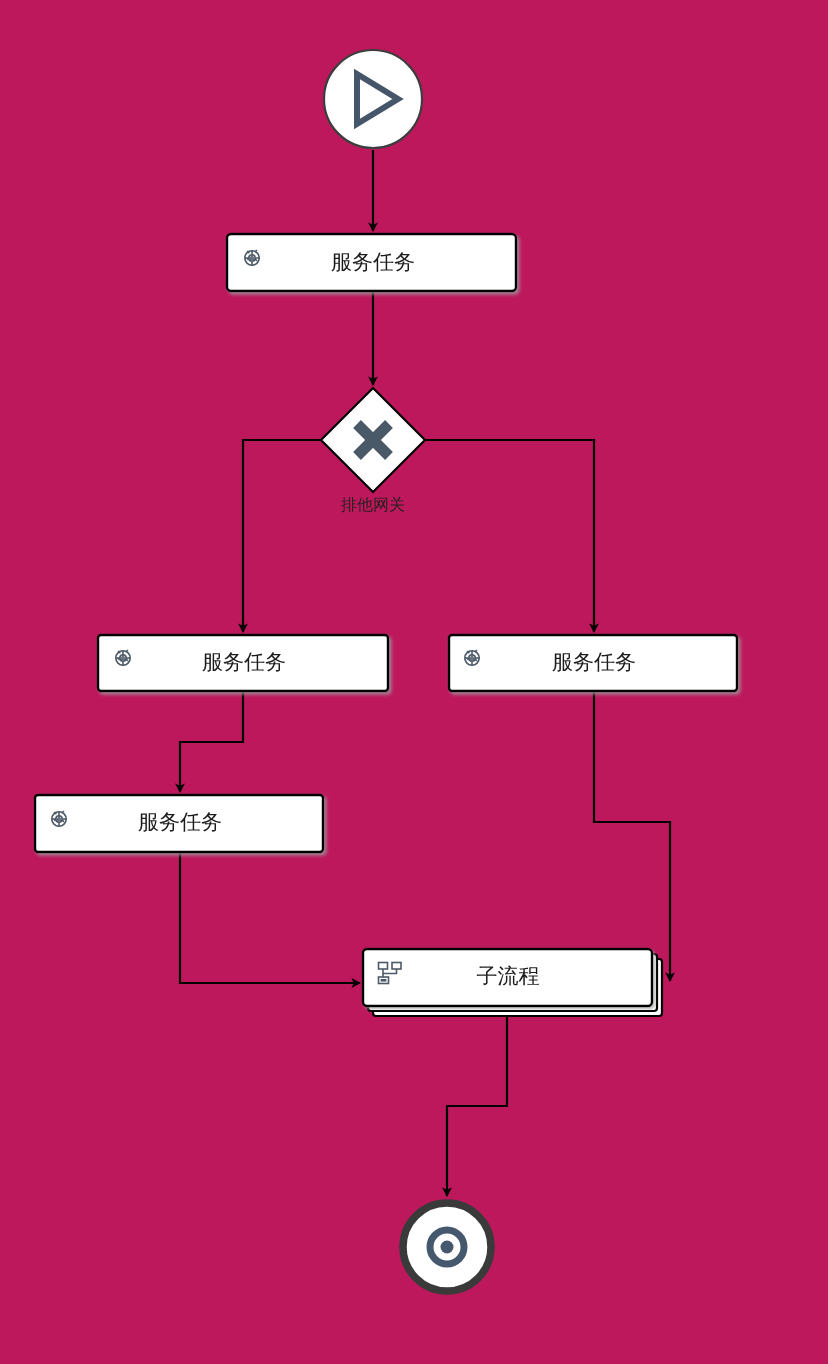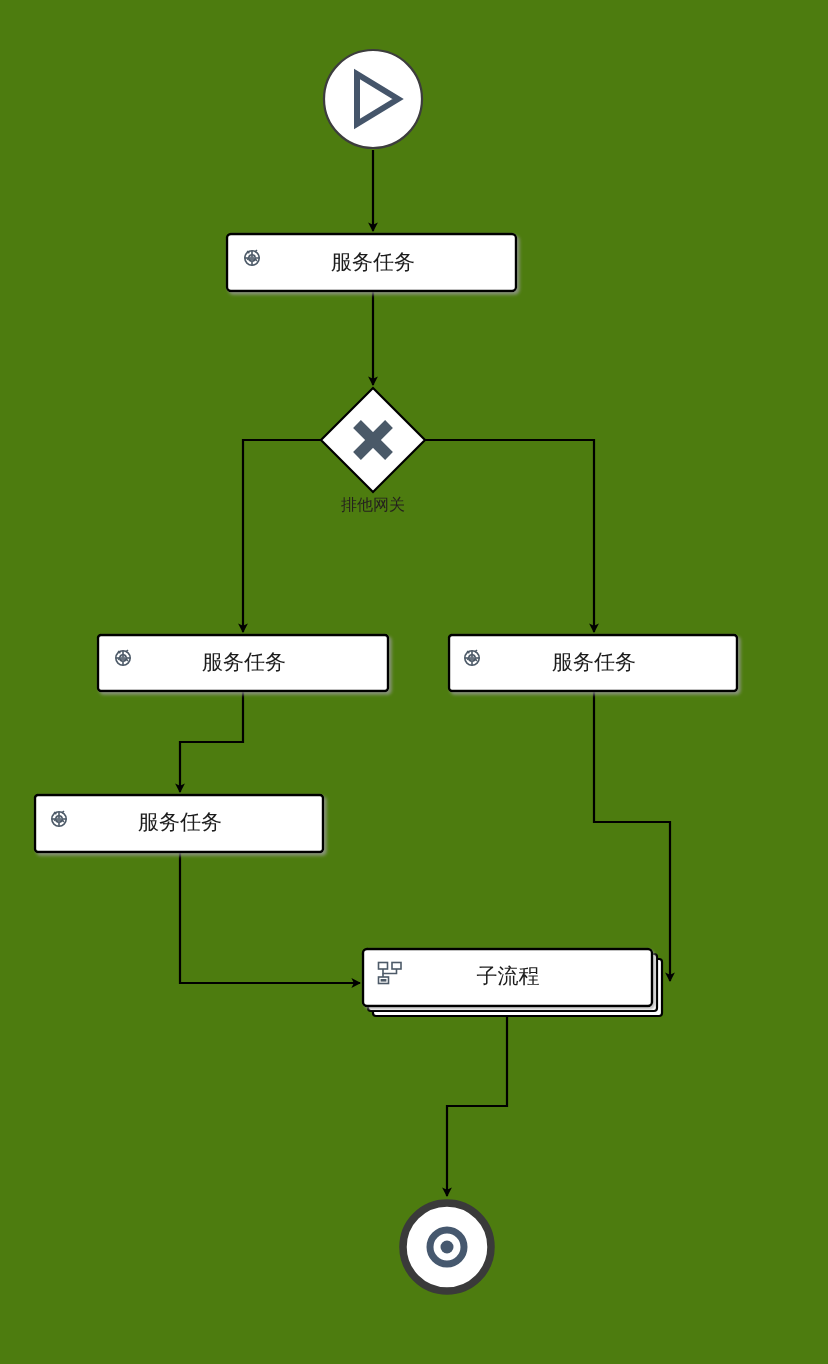--- a/index.html
+++ b/index.html
@@ -10,21 +10,21 @@
   body {
     width: 828px;
     height: 1364px;
     font-family: "Liberation Sans", "DejaVu Sans", sans-serif;
     overflow: hidden;
   }
   #canvas {
     position: relative;
     width: 828px;
     height: 1364px;
-    background: #4d7c0f;
+    background: #be185d;
   }
   svg.diagram {
     position: absolute;
     left: 0;
     top: 0;
     width: 828px;
     height: 1364px;
     display: block;
   }
   .flow-line {

